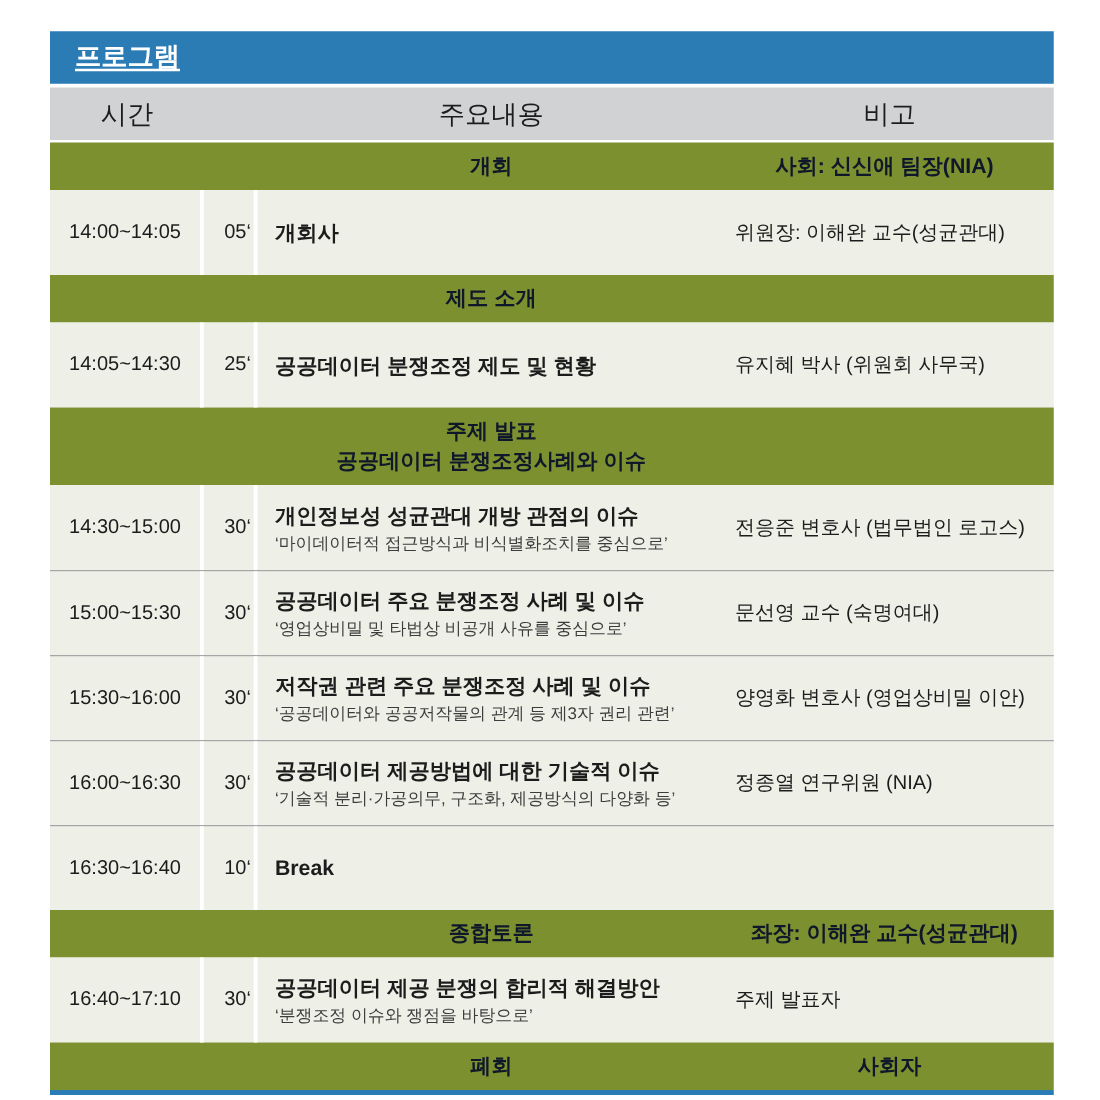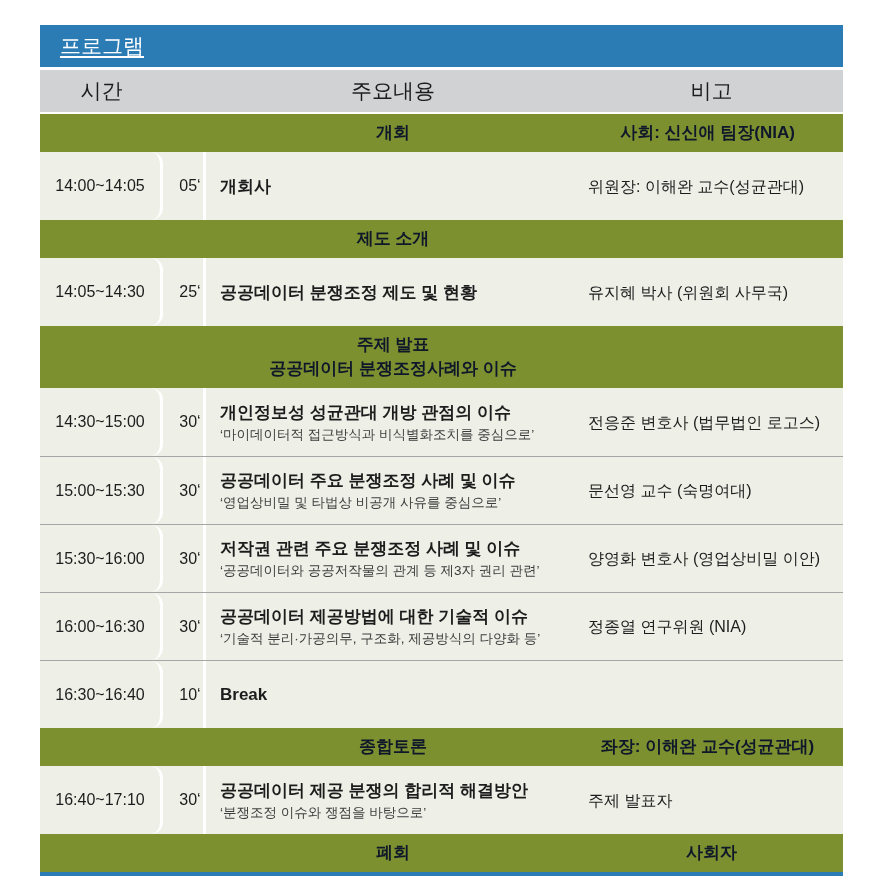--- a/index.html
+++ b/index.html
@@ -22,21 +22,21 @@
     margin:25px 0 0 40px;
   }
   
   .title-bar{
     background:var(--blue);
     color:#fff;
     height:42px;
     line-height:42px;
     padding-left:20px;
     font-size:21px;
-    font-weight:normal;
+    font-weight:bold;
     margin-bottom:3px;
   }
   .title-bar span{text-decoration:underline;text-underline-offset:3px;}
   
   .header-row{
     background:var(--gray-header);
     height:42px;
     display:grid;
     grid-template-columns:123px 43px 374px 1fr;
     align-items:center;
@@ -75,21 +75,20 @@
     min-height:68px;
     align-items:center;
   }
   .item-row.sep{border-top:1px solid var(--sep);}
   .cell-time{
     text-align:center;
     font-size:16px;
     align-self:stretch;
     display:flex;align-items:center;justify-content:center;
     border-right:3px solid #ffffff;
-    border-radius:12px;
   }
   .cell-dur{
     text-align:center;
     font-size:16px;
     align-self:stretch;
     display:flex;align-items:center;justify-content:center;
     border-right:3px solid #ffffff;
     padding-left:14px;
   }
   .cell-content{

